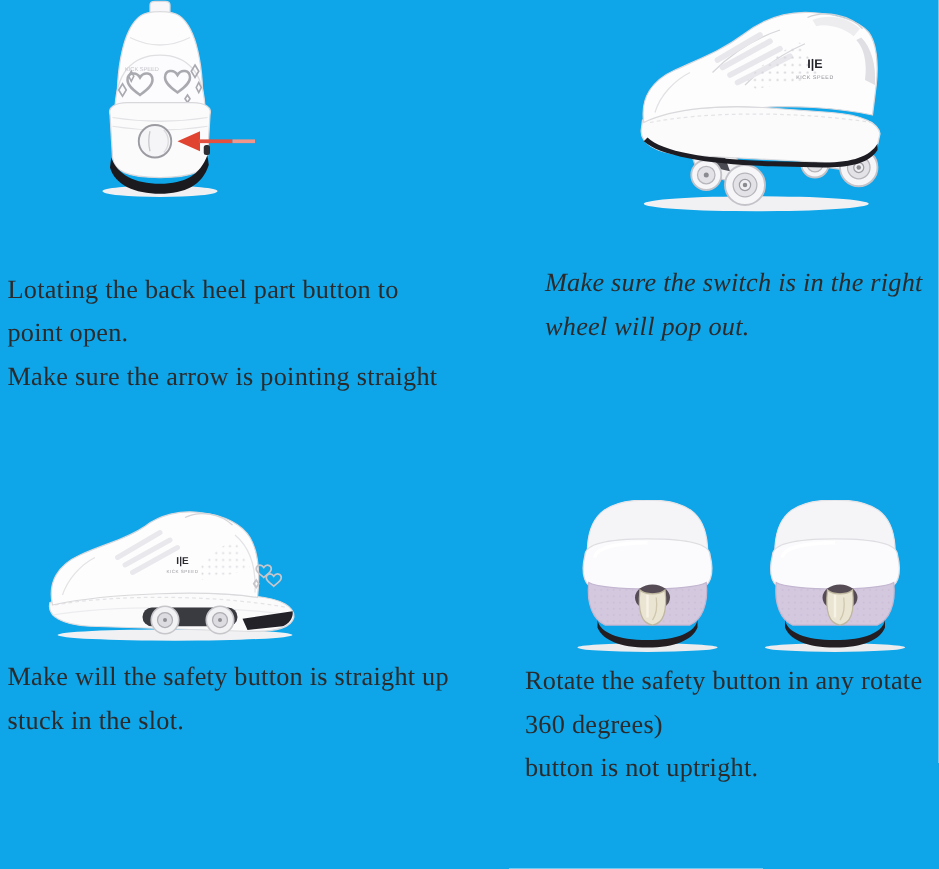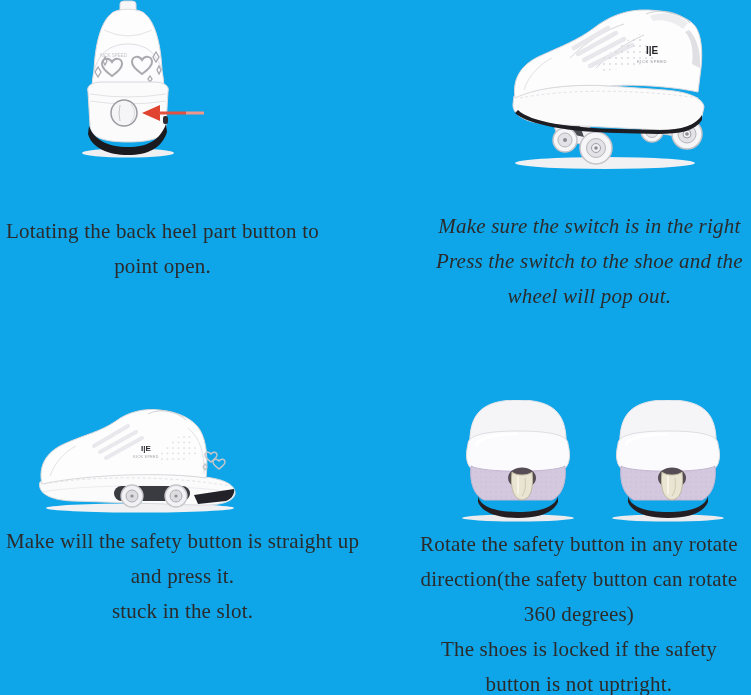--- a/index.html
+++ b/index.html
@@ -3,21 +3,21 @@
 <meta charset="utf-8">
 <style>
   html,body { margin:0; padding:0; background:#ffffff; }
   .page {
     position:relative; width:751px; height:695px; background:#0ea5e9;
     overflow:hidden;
     font-family:"Liberation Serif","DejaVu Serif",serif;
     color:#2b2b2b;
   }
   figure.fig { position:absolute; margin:0; padding:0; }
-  .txt { position:absolute;text-align:center; }
+  .txt { position:absolute; }
   .line {
     font-size:21px; line-height:35px; white-space:nowrap;
     letter-spacing:0.2px; color:#2b2b2b;
   }
   svg { display:block; }
 </style>
 </head>
 <body>
 
 <div class="page">
@@ -115,25 +115,25 @@
       <path d="M98,62 C110,48 126,38 140,32 L155,58 C143,63 118,67 104,69 Z" fill="url(#perfA)"></path>
       <text x="152" y="52" font-size="10" font-weight="bold" fill="#23232a" text-anchor="middle" font-family="Liberation Sans, sans-serif">I|E</text>
       <text x="152" y="61" font-size="4.2" fill="#8f8f96" text-anchor="middle" letter-spacing="0.5" font-family="Liberation Sans, sans-serif">KICK SPEED</text>
       <path d="M189,28 C197,36 201,50 200,66 L192,62 C194,48 191,36 185,30 Z" fill="#dfdfe4"></path>
     </svg>
   </figure>
 
   <div class="txt" style="left:6px; top:214px;">
     <div class="line">Lotating the back heel part button to</div>
     <div class="line">point open.</div>
+    <div class="line">Make sure the arrow is pointing straight</div>
   </div>
 
   <div class="txt" style="left:436px; top:209px;font-style:italic;">
     <div class="line">Make sure the switch is in the right</div>
-    <div class="line">Press the switch to the shoe and the</div>
     <div class="line">wheel will pop out.</div>
   </div>
 
   <figure class="fig" style="left:28px; top:402px;">
     <svg width="218" height="112" viewBox="0 0 218 112">
       <defs>
         <pattern id="perfB" width="5.5" height="5.5" patternUnits="userSpaceOnUse">
           <circle cx="2" cy="2" r="0.8" fill="#d7d7db"></circle>
         </pattern>
       </defs>
@@ -195,25 +195,22 @@
           <path d="M71,78 C72,86 71,92 68,96" stroke="#cfc7ae" fill="none"></path>
         </g>
       </defs>
       <use href="#heelG" x="2"></use>
       <use href="#heelG" x="152"></use>
     </svg>
   </figure>
 
   <div class="txt" style="left:6px; top:524px;">
     <div class="line">Make will the safety button is straight up</div>
-    <div class="line">and press it.</div>
     <div class="line">stuck in the slot.</div>
   </div>
 
   <div class="txt" style="left:420px; top:527px;">
     <div class="line">Rotate the safety button in any rotate</div>
-    <div class="line">direction(the safety button can rotate</div>
     <div class="line">360 degrees)</div>
-    <div class="line">The shoes is locked if the safety</div>
     <div class="line">button is not uptright.</div>
   </div>
 
 </div>
 
 </body></html>

